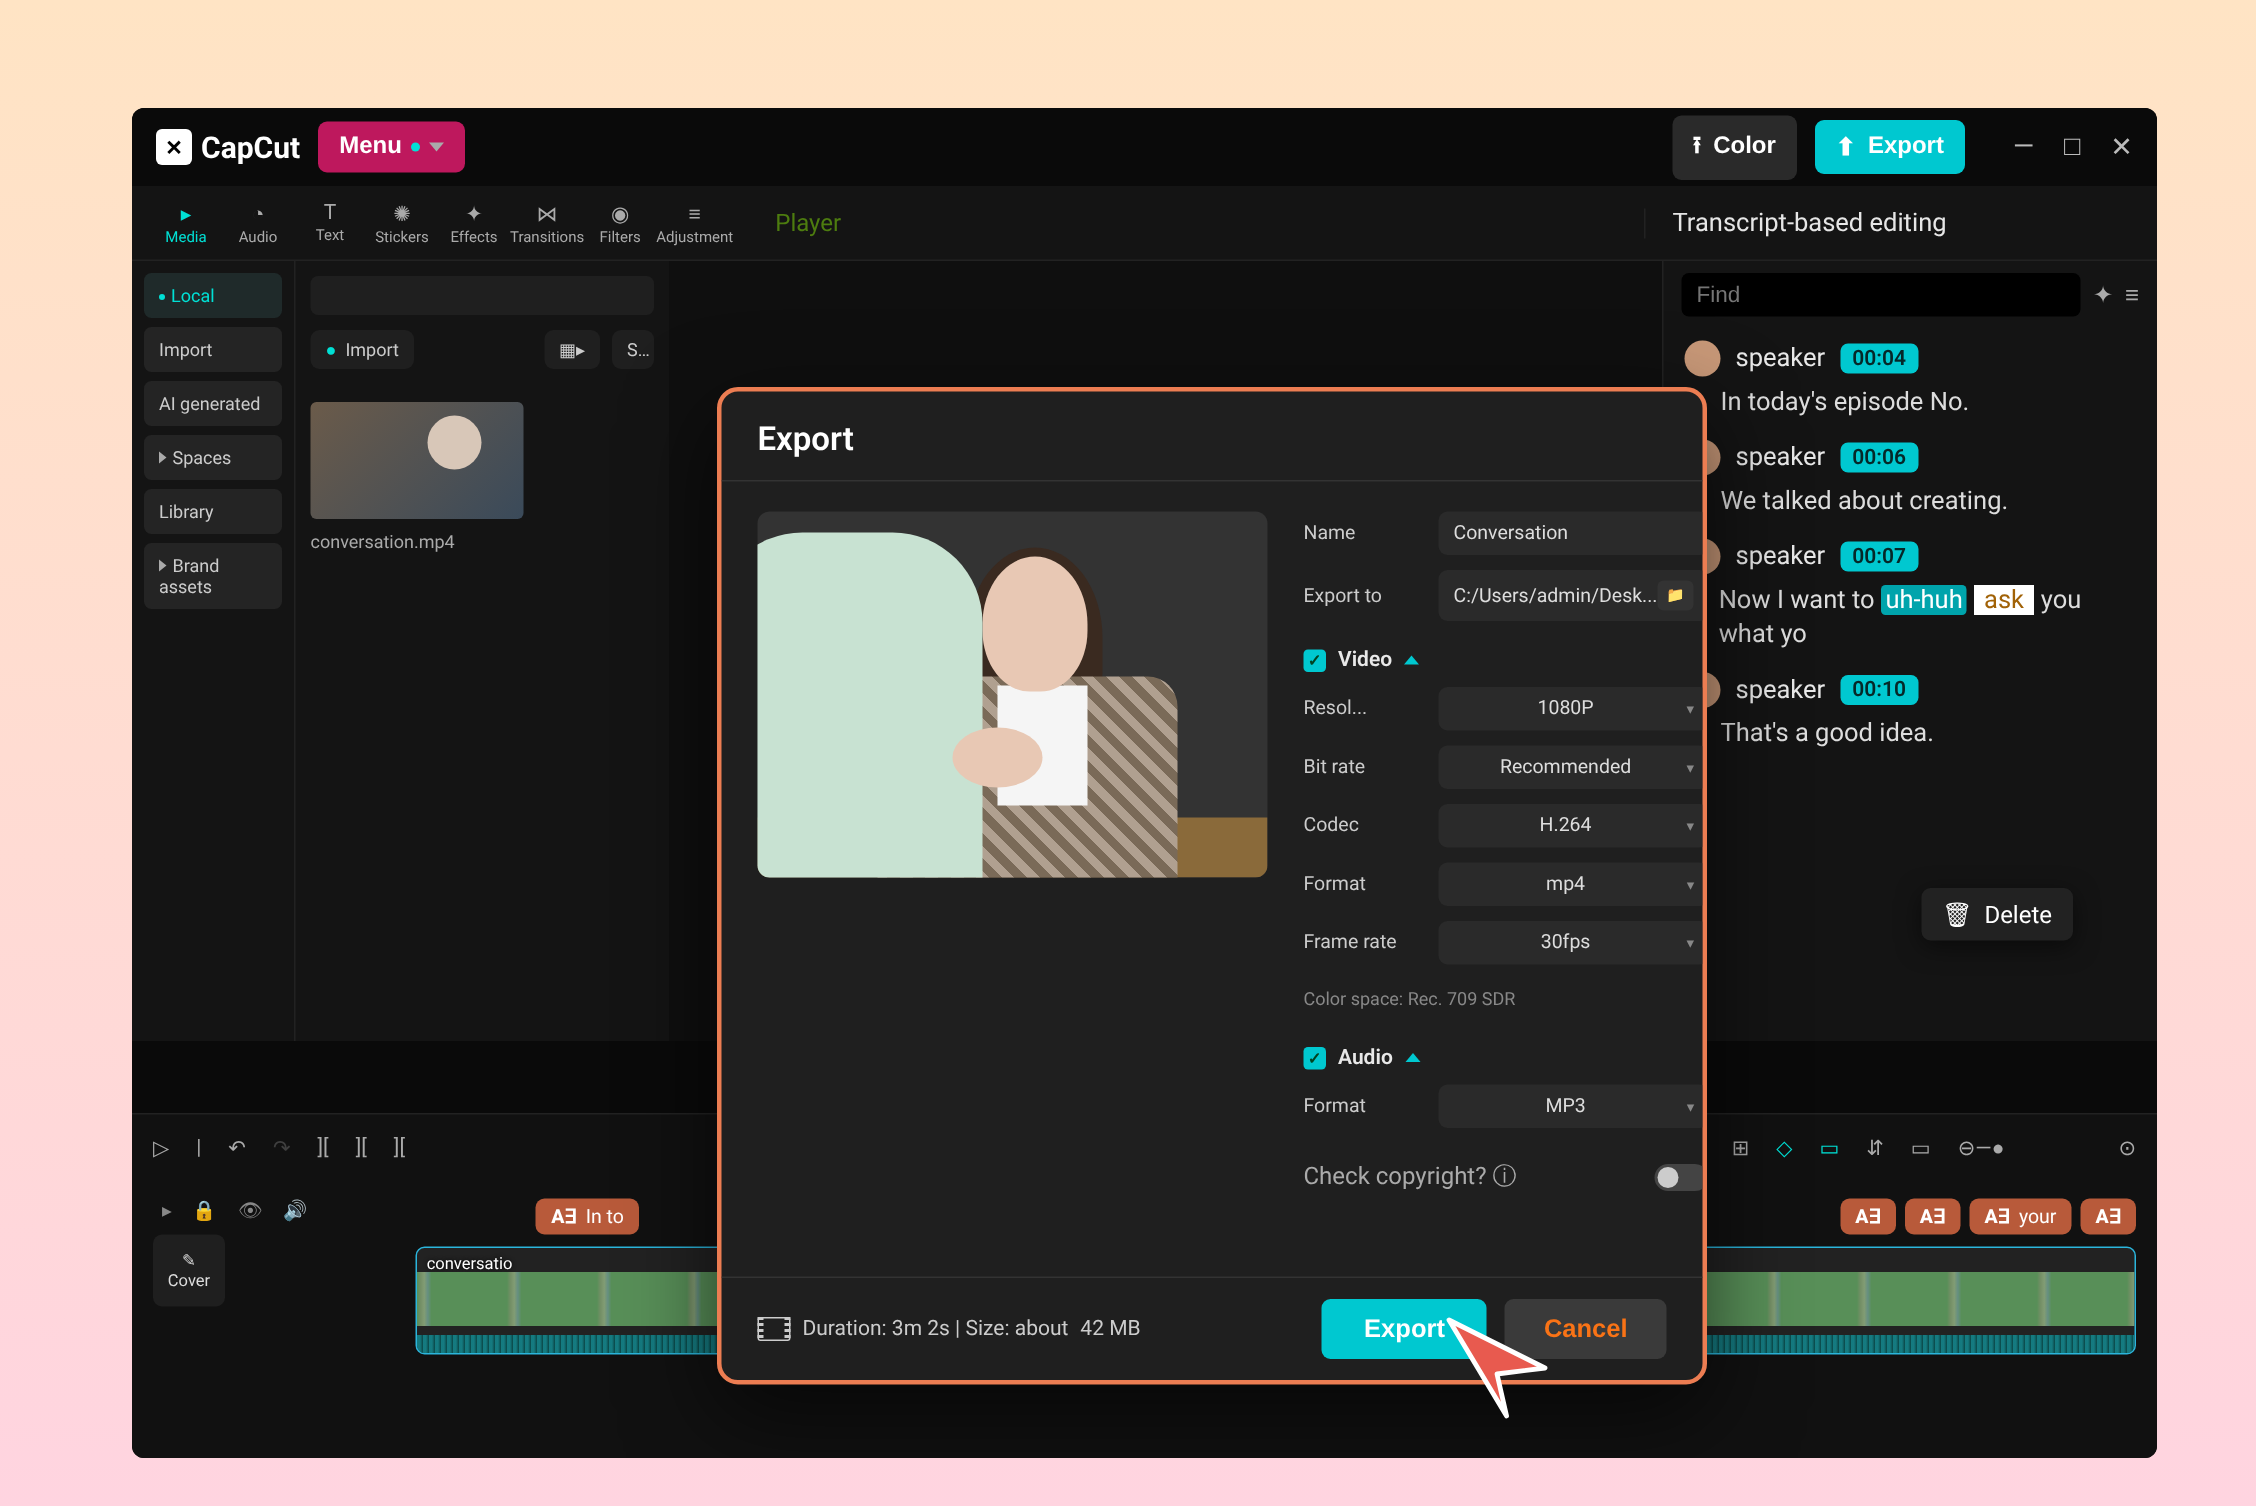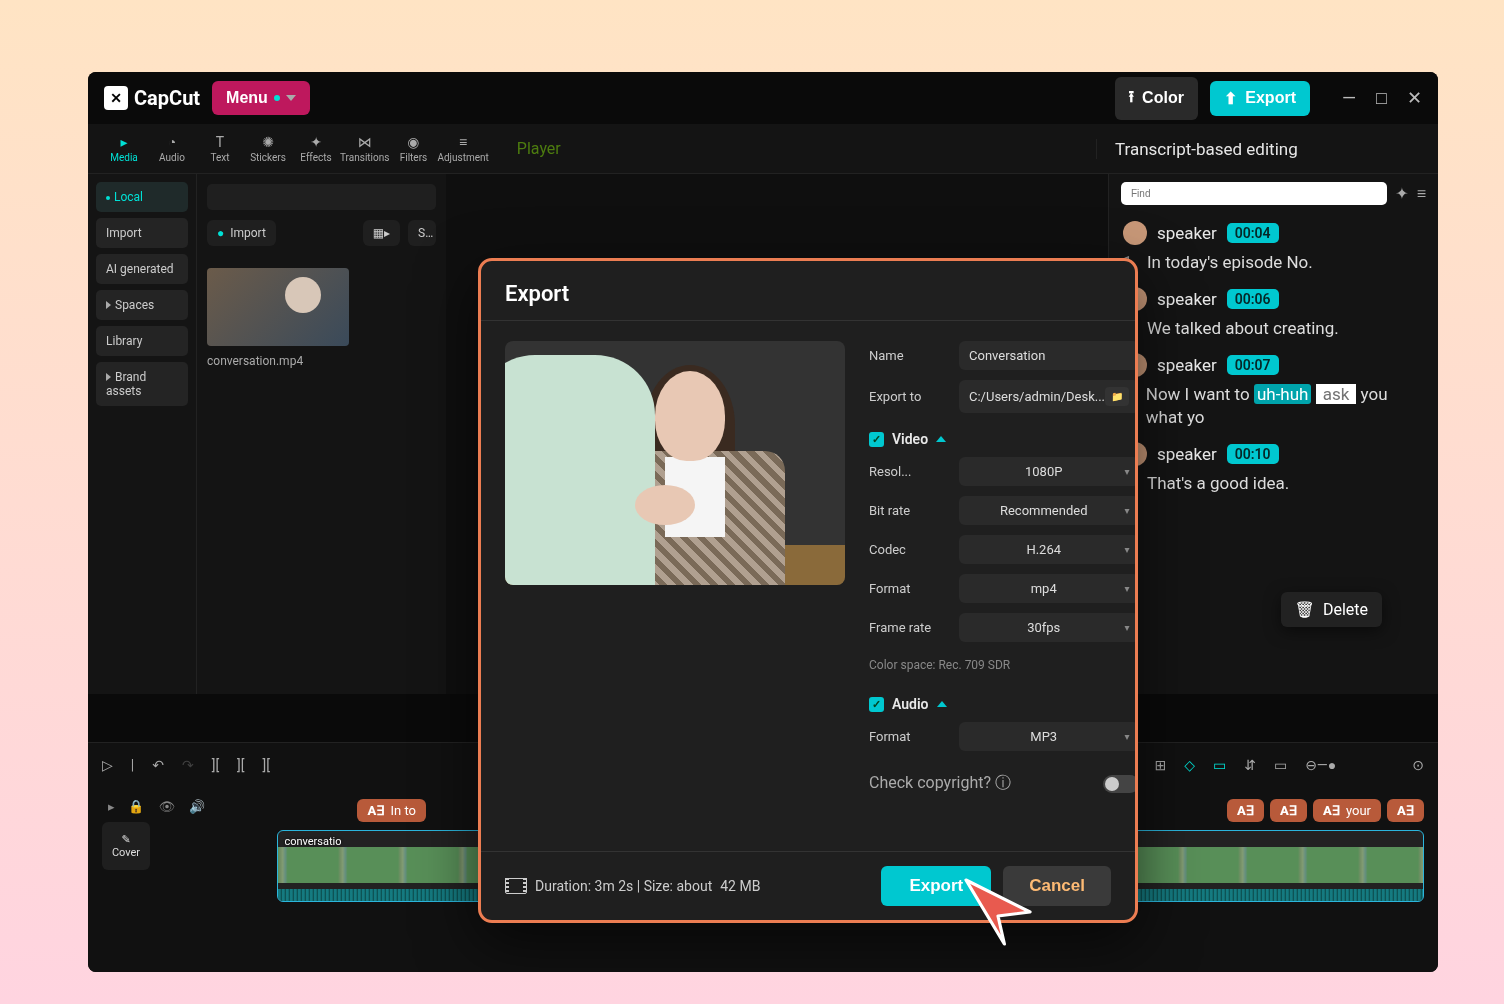--- a/index.html
+++ b/index.html
@@ -111,33 +111,33 @@
 
   .player-col {
     flex: 1; background: #0f0f0f;
   }
   .transcript-col {
     width: 330px; background: #141414; border-left: 1px solid #222; padding: 8px 0;
     overflow: hidden;
   }
   .find-row { display: flex; align-items: center; gap: 8px; padding: 0 12px 10px 12px; }
   .find-row input {
-    flex: 1; background: #ffffff; border: none; border-radius: 5px; padding: 6px 10px;
-    color: #888; font-size: 10px;
+    flex: 1; background: #000000; border: none; border-radius: 5px; padding: 6px 10px;
+    color: #888; font-size: 15px;
   }
   .find-icon { color: #aaa; font-size: 16px; cursor: pointer; }
   .speaker-block { padding: 6px 14px; }
   .speaker-hdr { display: flex; align-items: center; gap: 10px; margin-bottom: 6px; }
   .avatar { width: 24px; height: 24px; border-radius: 50%; background: #c89878; }
   .spk-name { color: #e8e8e8; font-size: 17px; }
   .spk-time { background: #00c8d0; color: #052828; border-radius: 5px; padding: 2px 8px; font-size: 14px; font-weight: 600; }
   .spk-line { display: flex; gap: 10px; font-size: 17px; color: #ddd; line-height: 1.4; }
   .spk-idx { color: #888; width: 14px; }
   .hl-word { background: #00a4ac; color: #fff; padding: 0 3px; border-radius: 3px; }
-  .hl-active { background: #fff; color: #737373; padding: 0 7px; }
+  .hl-active { background: #fff; color: #a16207; padding: 0 7px; }
   .delete-pop {
     position: absolute; right: 56px; top: 520px;
     background: #222; color: #fff; border-radius: 6px; padding: 8px 14px;
     display: flex; align-items: center; gap: 8px; font-size: 16px;
     box-shadow: 0 4px 16px rgba(0,0,0,0.5);
   }
 
   
   .timeline-area {
     position: absolute; left: 0; bottom: 0; width: 100%; height: 230px;
@@ -269,21 +269,21 @@
     content:""; position:absolute; top:-1px; bottom:-1px; width:4px;
     background: repeating-linear-gradient(#ccc,#ccc 2px,transparent 2px,transparent 4px);
   }
   .film-icon::before { left:-1px; } .film-icon::after { right:-1px; }
   .modal-ftr .spacer { flex:1; }
   .btn-export {
     background: #00c8d0; color: #fff; border: none; border-radius: 6px;
     padding: 10px 28px; font-size: 17px; font-weight: 700; cursor: pointer;
   }
   .btn-cancel {
-    background: #3a3a3a; color: #fdba74; border: none; border-radius: 6px;
+    background: #3a3a3a; color: #f97316; border: none; border-radius: 6px;
     padding: 10px 26px; font-size: 17px; font-weight: 600; cursor: pointer;
   }
   .cursor-arrow {
     position: absolute; left: 870px; top: 800px; width: 80px; height: 80px;
     z-index: 10;
   }
 </style>
 </head>
 <body>
 

